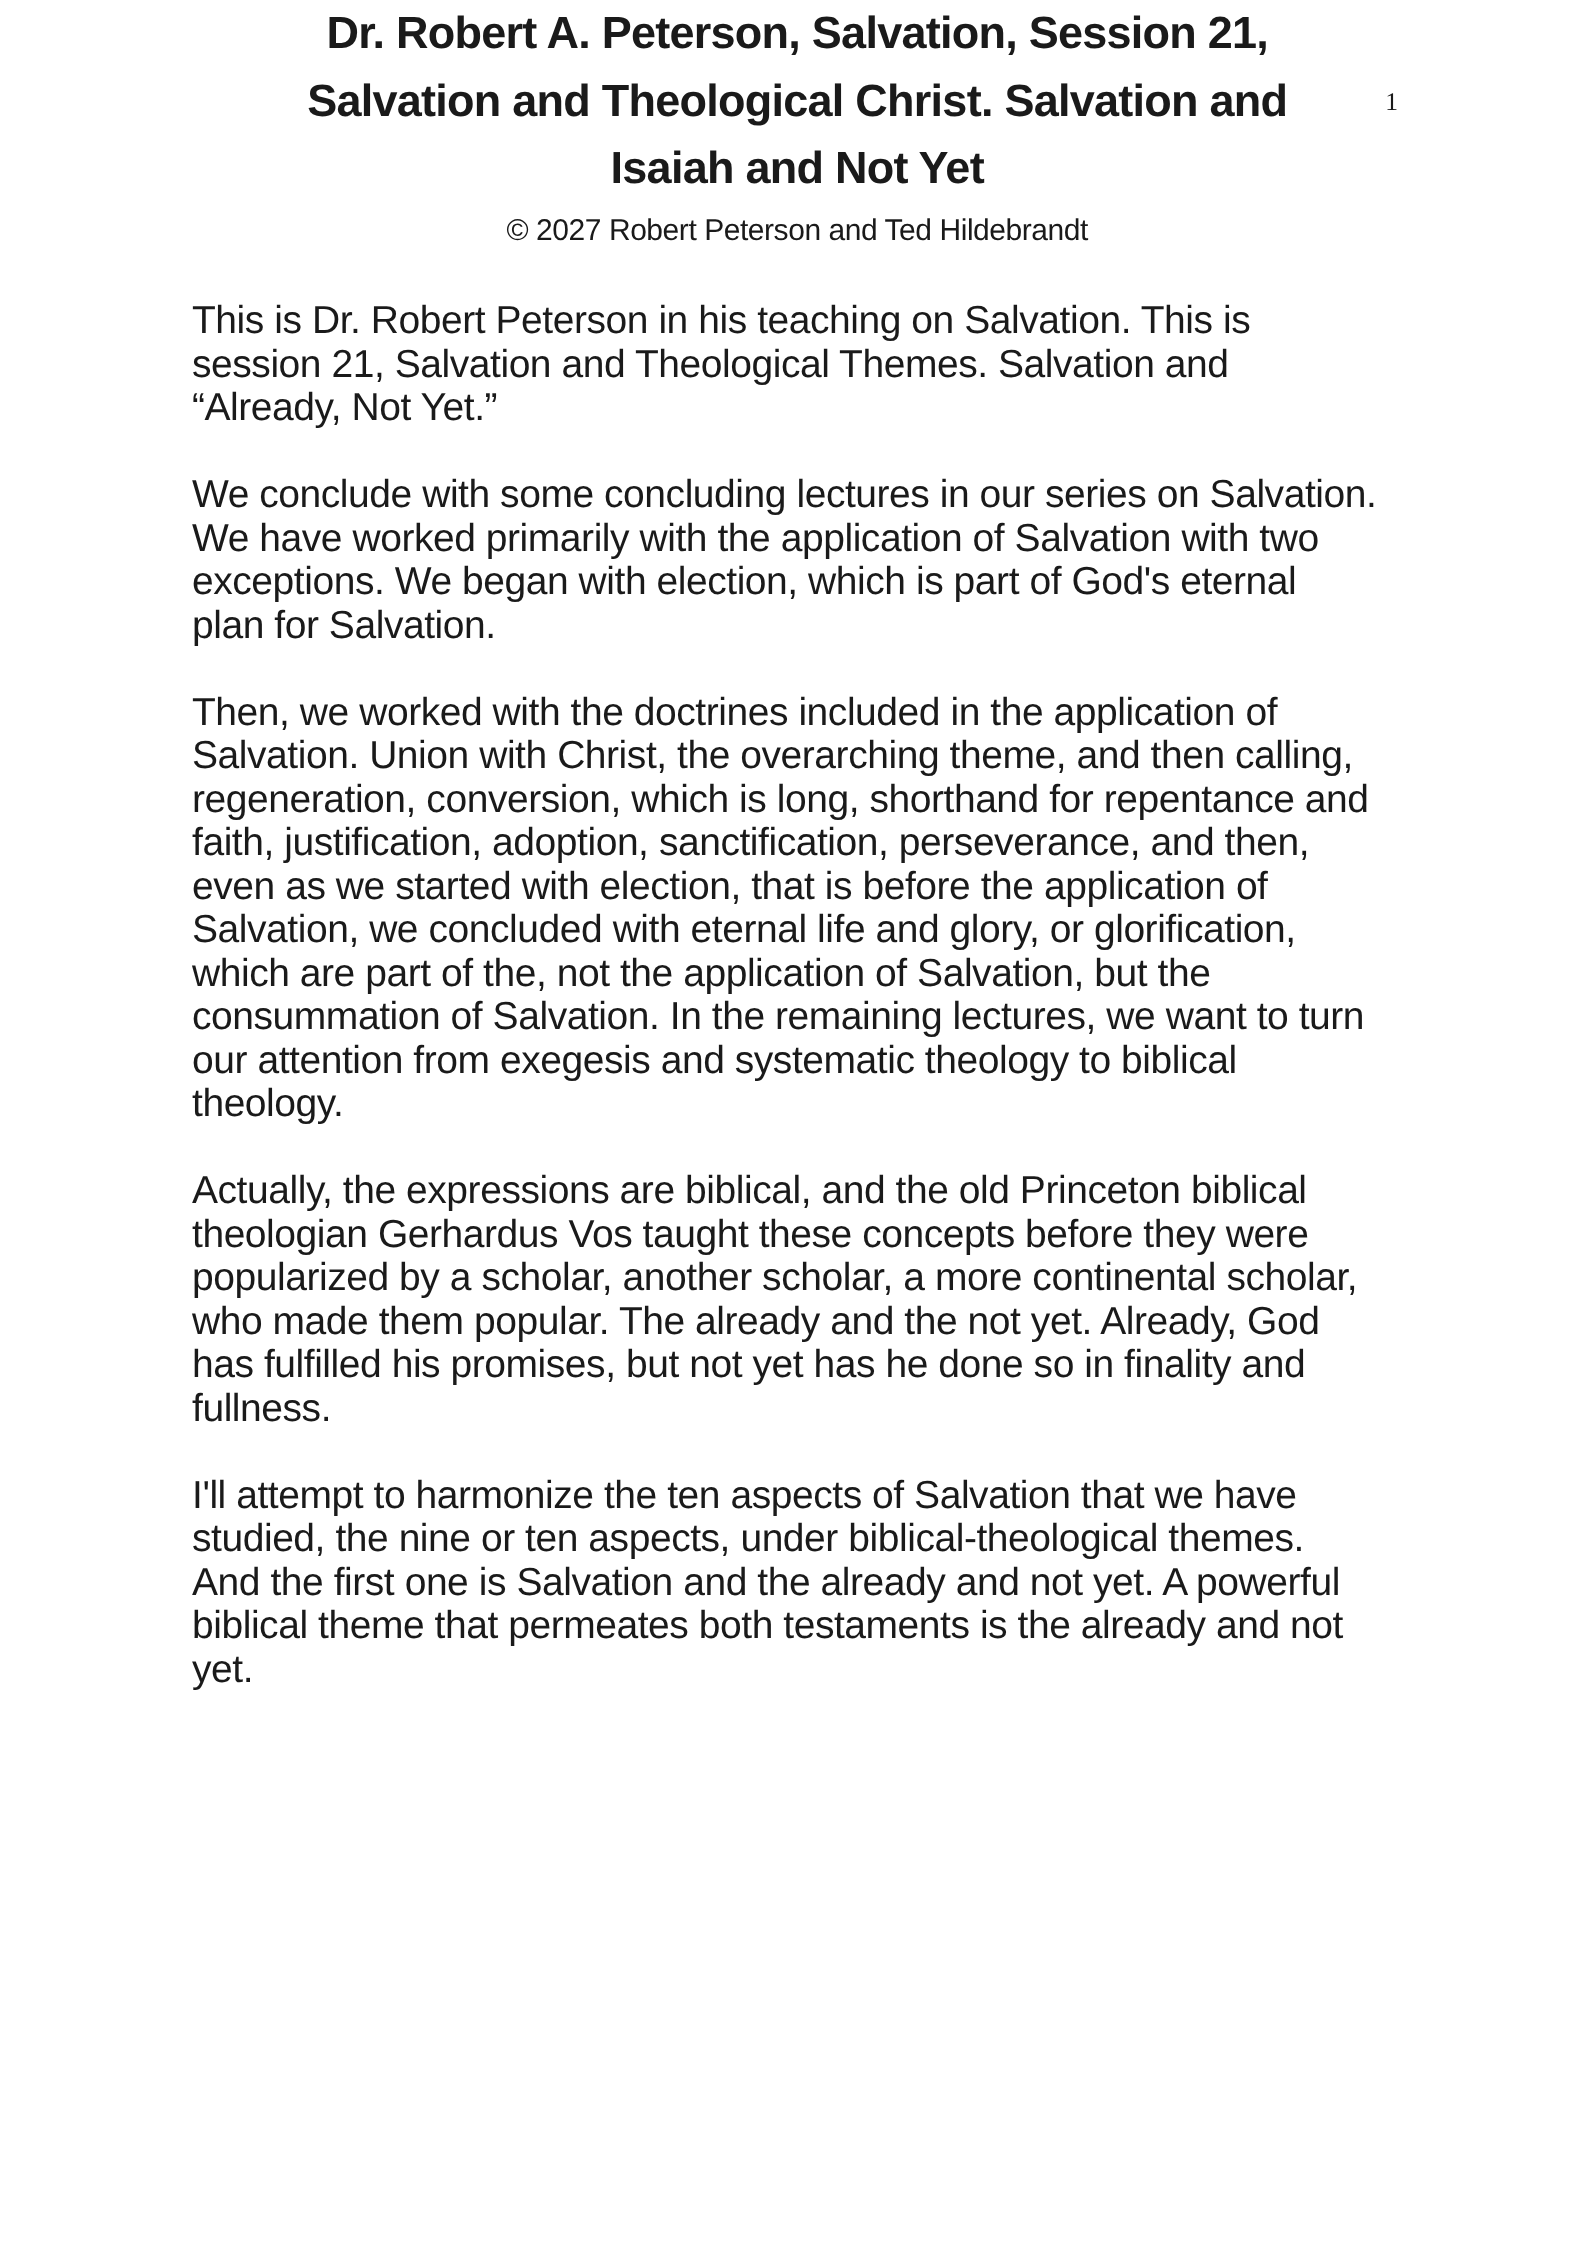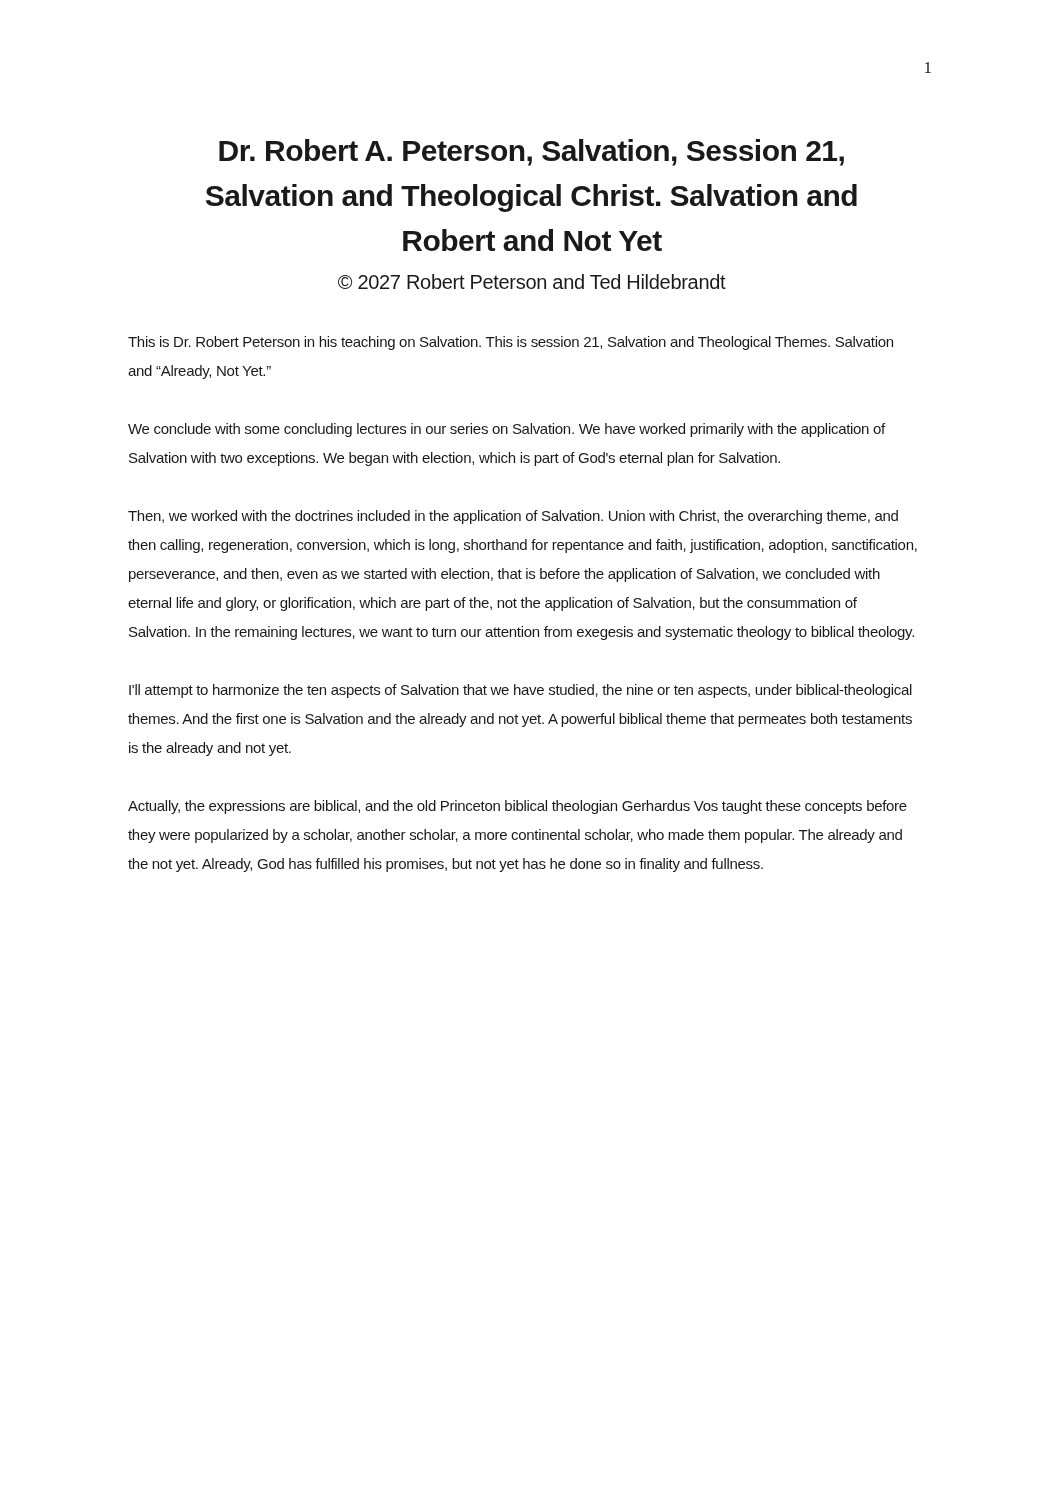--- a/index.html
+++ b/index.html
@@ -23,66 +23,65 @@
     font-size: 17px;
     color: #1a1a1a;
   }
   .content {
     position: absolute;
     left: 128px;
     top: 0;
     width: 807px;
   }
   .doc-title {
-    margin-top: 128px;
     font-size: 30px;
     font-weight: 700;
     line-height: 45px;
     text-align: center;
     letter-spacing: -0.5px;
     color: #1a1a1a;
   }
   .title-line { display: block; }
   .copyright {
     text-align: center;
     font-size: 20px;
     line-height: 28px;
     margin-top: 5px;
     letter-spacing: -0.3px;
   }
   .doc-body {
     margin-top: 31px;
   }
   .doc-body p {
-    font-size: 15px;
+    font-size: 26px;
     line-height: 29px;
     letter-spacing: -0.3px;
     margin: 0 16px 29px 0;
     text-align: left;
   }
 </style>
 </head>
 <body>
 
 <div class="page">
 
   <div class="page-number">1</div>
 
   <div class="content">
 
     <h1 class="doc-title">
       <span class="title-line">Dr. Robert A. Peterson, Salvation, Session 21,</span>
       <span class="title-line">Salvation and Theological Christ. Salvation and</span>
-      <span class="title-line">Robert and Not Yet</span>
+      <span class="title-line">Isaiah and Not Yet</span>
     </h1>
 
     <div class="copyright">© 2027 Robert Peterson and Ted Hildebrandt</div>
 
     <div class="doc-body">
       <p>This is Dr. Robert Peterson in his teaching on Salvation. This is session 21, Salvation and Theological Themes. Salvation and “Already, Not Yet.”</p>
       <p>We conclude with some concluding lectures in our series on Salvation. We have worked primarily with the application of Salvation with two exceptions. We began with election, which is part of God's eternal plan for Salvation.</p>
       <p>Then, we worked with the doctrines included in the application of Salvation. Union with Christ, the overarching theme, and then calling, regeneration, conversion, which is long, shorthand for repentance and faith, justification, adoption, sanctification, perseverance, and then, even as we started with election, that is before the application of Salvation, we concluded with eternal life and glory, or glorification, which are part of the, not the application of Salvation, but the consummation of Salvation. In the remaining lectures, we want to turn our attention from exegesis and systematic theology to biblical theology.</p>
+      <p>Actually, the expressions are biblical, and the old Princeton biblical theologian Gerhardus Vos taught these concepts before they were popularized by a scholar, another scholar, a more continental scholar, who made them popular. The already and the not yet. Already, God has fulfilled his promises, but not yet has he done so in finality and fullness.</p>
       <p>I'll attempt to harmonize the ten aspects of Salvation that we have studied, the nine or ten aspects, under biblical-theological themes. And the first one is Salvation and the already and not yet. A powerful biblical theme that permeates both testaments is the already and not yet.</p>
-      <p>Actually, the expressions are biblical, and the old Princeton biblical theologian Gerhardus Vos taught these concepts before they were popularized by a scholar, another scholar, a more continental scholar, who made them popular. The already and the not yet. Already, God has fulfilled his promises, but not yet has he done so in finality and fullness.</p>
     </div>
 
   </div>
 </div>
 
 </body></html>

